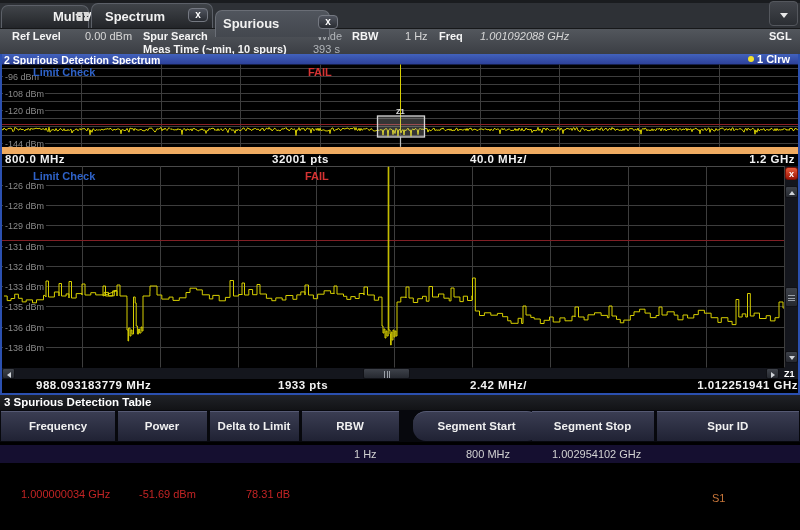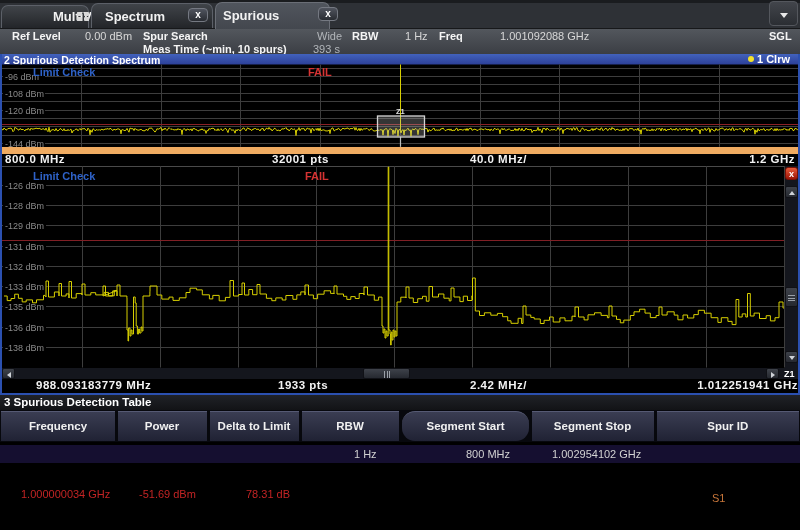--- a/index.html
+++ b/index.html
@@ -8,21 +8,21 @@
 #tabbar { left:0; top:0; width:800px; height:28px; background:#2e3136; z-index:5; }
 #tabbar .topstrip { left:0; top:0; width:800px; height:3px; background:#1a1c1f; position:absolute; }
 .tab { position:absolute; top:3px; height:25px; border-radius:7px 7px 0 0;
   background:linear-gradient(#404449,#232529); border:1px solid #5c6068; border-bottom:none;
   color:#f2f2f2; font-weight:bold; font-size:13px; }
 .tab .lbl { position:absolute; top:5px; }
 #tab-mv { left:1px; width:88px; top:4.5px; height:23.5px; }
 #tab-mv .lbl { top:3.5px;padding-left:44px; }
 #tab-mv .gicon { top:6.5px; }
 #tab-sp { left:91px; width:122px; }
-#tab-su { left:215px; top:2px; height:27px; width:115px; background:linear-gradient(#50555d,#43474e); border-color:#6a6e76;padding-left:36px; }
+#tab-su { left:215px; top:10px; height:27px; width:115px; background:linear-gradient(#50555d,#43474e); border-color:#6a6e76;padding-left:36px; }
 .xbtn { position:absolute; width:20px; height:14px; border-radius:4px; top:4px;
   background:linear-gradient(#50545e,#292c32); border:1px solid #757982; color:#fff;
   font-size:10px; font-weight:bold; text-align:center; line-height:12.5px; }
 .gicon { position:absolute; left:75px; top:8px; width:12px; height:9px; }
 .gicon div { position:absolute; width:5px; height:3.5px; background:#d8d8d8; border-radius:1px; }
 #drop { left:769px; top:1px; width:29px; height:25px; border-radius:4px;
   background:linear-gradient(#42454b,#2b2e33); border:1px solid #54575d; }
 #drop .tri { position:absolute; left:10px; top:11px; width:0; height:0;
   border-left:4.5px solid transparent; border-right:4.5px solid transparent; border-top:5px solid #e8e8e8; }
 
@@ -96,21 +96,21 @@
 </div>
 
 <div id="toolbar" class="abs">
   <span class="r1 b" style="left:12px;">Ref Level</span>
   <span class="r1" style="left:85px;">0.00 dBm</span>
   <span class="r1 b" style="left:143px;">Spur Search</span>
   <span class="r1 dim" style="left:317px;">Wide</span>
   <span class="r1 b" style="left:352px;">RBW</span>
   <span class="r1" style="left:405px;">1 Hz</span>
   <span class="r1 b" style="left:439px;">Freq</span>
-  <span class="r1" style="left:500px;">1.001092088 GHz</span>
+  <span class="r1" style="left:480px;font-style:italic;">1.001092088 GHz</span>
   <span class="r1 b" style="left:769px;">SGL</span>
   <span class="r2 b" style="left:143px;">Meas Time (~min, 10 spurs)</span>
   <span class="r2 dim" style="left:313px;">393 s</span>
 </div>
 
 <div id="hd1" class="abs">
       <span class="t">2 Spurious Detection Spectrum</span>
       <span class="dot"></span>
       <span class="clrw">1 Clrw</span>
     </div>
@@ -248,21 +248,21 @@
 
 <div id="hd3" class="abs">
       <span class="t">3 Spurious Detection Table</span>
     </div>
 
 <div id="thead" class="abs">
   <div class="th" style="left:1px;width:114px;">Frequency</div>
   <div class="th" style="left:117.5px;width:89px;">Power</div>
   <div class="th" style="left:209.5px;width:89px;">Delta to Limit</div>
   <div class="th" style="left:301.5px;width:97px;">RBW</div>
-  <div class="th" style="left:402px;width:127px;border-radius:13px;">Segment Start</div>
+  <div class="th" style="left:413px;width:127px;border-radius:13px;">Segment Start</div>
   <div class="th" style="left:656.5px;width:142.5px;">Spur ID</div>
   <div class="th" style="left:531.5px;width:122px;">Segment Stop</div>
 </div>
 
 <div id="trow" class="abs">
   <span class="red" style="left:21px;">1.000000034 GHz</span>
   <span class="red" style="left:139px;">-51.69 dBm</span>
   <span class="red" style="left:246px;">78.31 dB</span>
   <span class="lt" style="left:354px;">1 Hz</span>
   <span class="lt" style="left:466px;">800 MHz</span>

